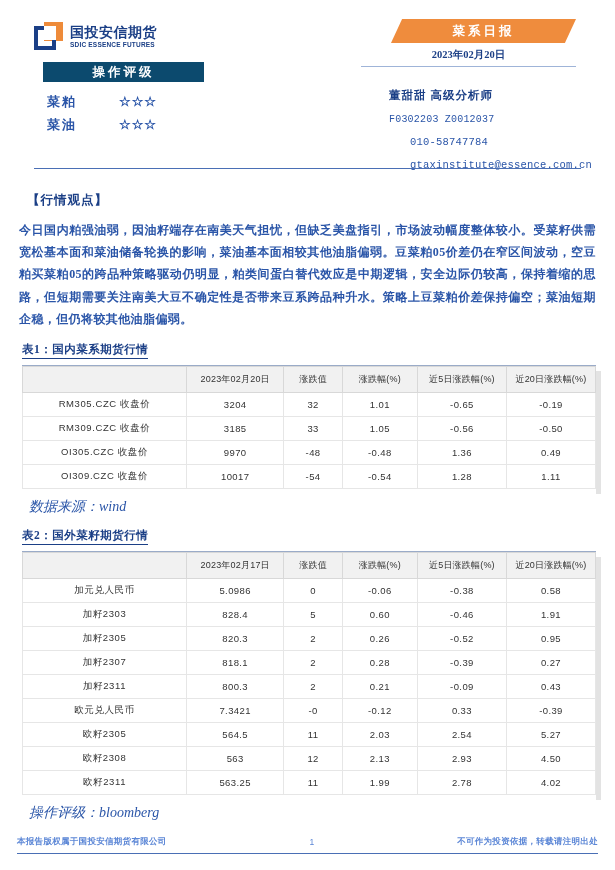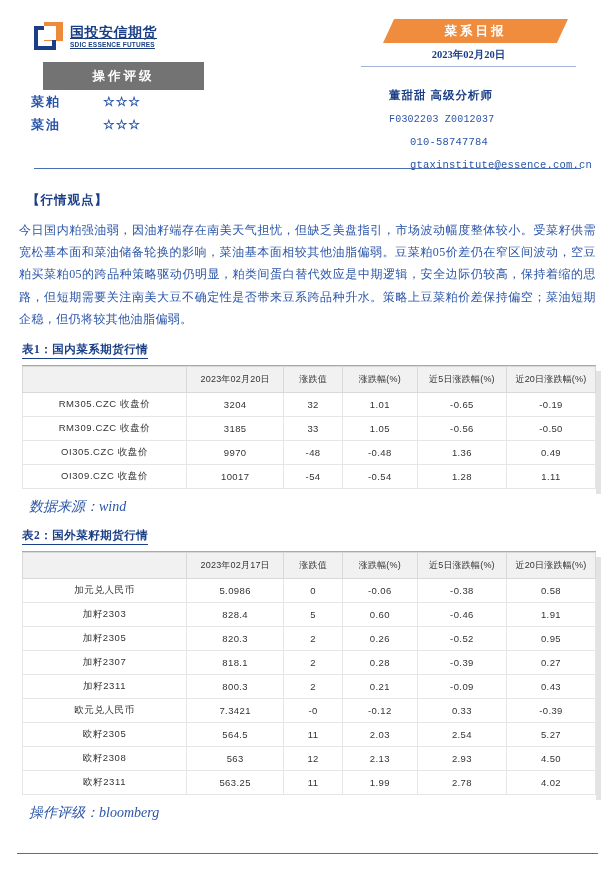--- a/index.html
+++ b/index.html
@@ -59,21 +59,20 @@
   .logo-mark .sq-white {
     position: absolute;
     left: 10px; top: 4px;
     width: 12px; height: 14px;
     background: #ffffff;
   }
   .logo-text {
     margin-left: 6px;
     line-height: 1;
     padding-top: 3px;
-    text-decoration: underline;
   }
   .logo-cn {
     font-family: "Liberation Sans", sans-serif;
     font-size: 14px;
     font-weight: bold;
     color: #1b3f86;
     letter-spacing: 0.5px;
   }
   .logo-en {
     font-family: "Liberation Sans", sans-serif;
@@ -82,35 +81,35 @@
     color: #1b3f86;
     letter-spacing: 0.2px;
     margin-top: 3px;
   }
 
   .rating-bar {
     position: absolute;
     left: 26px;
     top: 62px;
     width: 161px;
-    height: 28px;
-    background: #737373;
+    height: 20px;
+    background: #0c4a6e;
     color: #ffffff;
     font-family: "Liberation Serif", serif;
     font-weight: bold;
     font-size: 12.5px;
     letter-spacing: 3px;
     display: flex;
     align-items: center;
     justify-content: center;
   }
 
   .rating-rows {
     position: absolute;
-    left: 14px;
+    left: 30px;
     top: 90px;
     width: 200px;
   }
   .rating-row {
     display: flex;
     align-items: center;
     height: 23px;
     font-size: 13px;
     font-weight: bold;
     color: #2a55a8;
@@ -120,21 +119,21 @@
     letter-spacing: 2px;
   }
   .rating-stars {
     letter-spacing: 1px;
     font-size: 13px;
     color: #2a55a8;
   }
 
   .banner {
     position: absolute;
-    right: 30px;
+    right: 22px;
     top: 19px;
     width: 185px;
     height: 24px;
   }
   .banner-shape {
     position: absolute;
     inset: 0;
     background: #ef8c3d;
     -webkit-clip-path: polygon(6% 0, 100% 0, 94% 100%, 0 100%);
     clip-path: polygon(6% 0, 100% 0, 94% 100%, 0 100%);
@@ -223,21 +222,21 @@
     margin: 8px 0 10px 10px;
   }
 
   .paragraph {
     font-size: 12px;
     line-height: 1.85;
     color: #2a55a8;
     text-align: justify;
     letter-spacing: 0.4px;
     margin: 0 2px 0 2px;
-    font-weight: normal;
+    font-weight: bold;
   }
 
   .table-title {
     font-size: 11.5px;
     font-weight: bold;
     color: #1b3f86;
     letter-spacing: 0.5px;
     margin: 12px 0 6px 5px;
     border-bottom: 1.5px solid #1b3f86;
     display: inline-block;
@@ -522,15 +521,20 @@
             <td>2.78</td>
             <td>4.02</td>
           </tr>
         </tbody>
       </table>
     </div>
     <div class="src-note">操作评级：bloomberg</div>
 
   </div>
 
+  <div class="footer">
+    <span>本报告版权属于国投安信期货有限公司</span>
+    <span class="footer-center">1</span>
+    <span>不可作为投资依据，转载请注明出处</span>
+  </div>
   <div class="footer-rule"></div>
 
 </div>
 
 </body></html>

